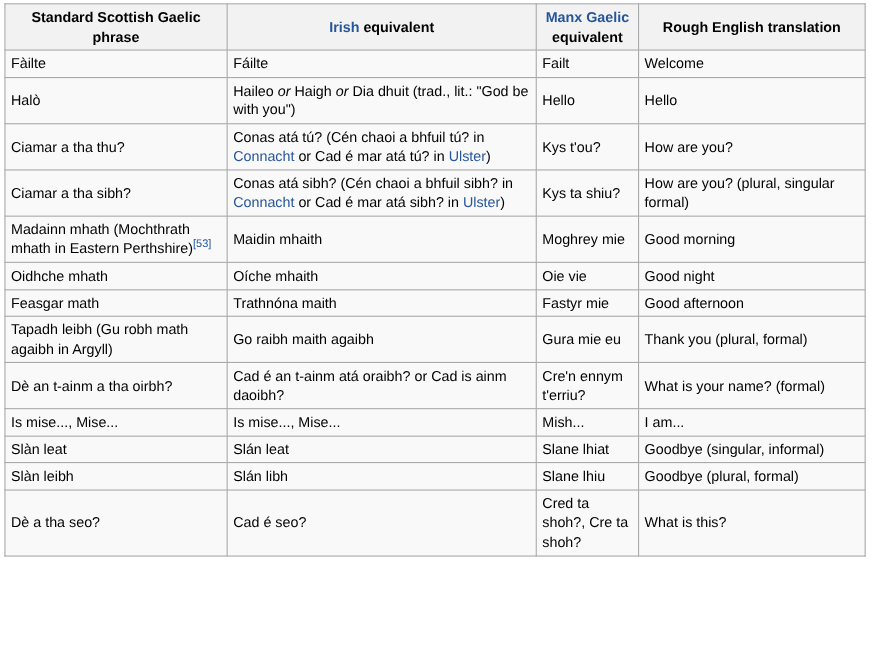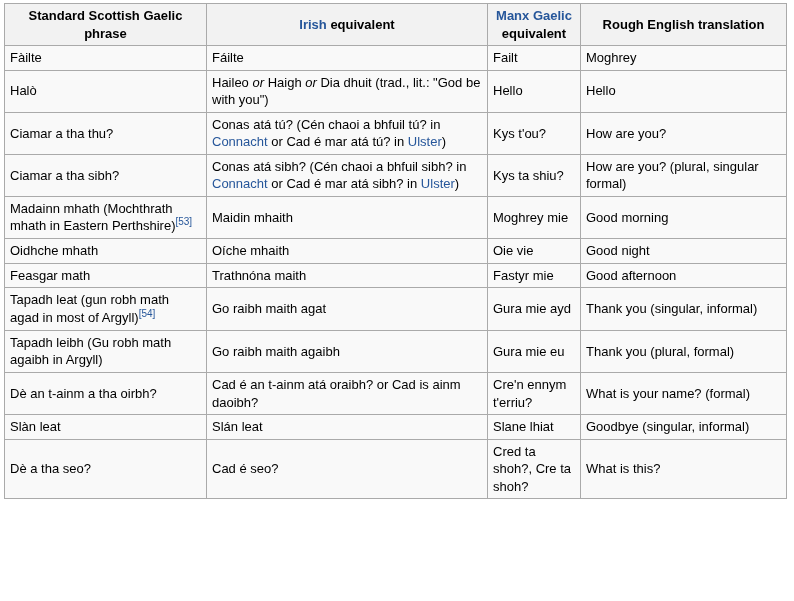--- a/index.html
+++ b/index.html
@@ -66,21 +66,21 @@
           <th><a class="wlink">Irish</a> equivalent</th>
           <th><a class="wlink">Manx Gaelic</a> equivalent</th>
           <th>Rough English translation</th>
         </tr>
     </thead>
     <tbody>
         <tr>
           <td>Fàilte</td>
           <td>Fáilte</td>
           <td>Failt</td>
-          <td>Moghrey</td>
+          <td>Welcome</td>
         </tr>
         <tr>
           <td>Halò</td>
           <td>Haileo <i>or</i> Haigh <i>or</i> Dia dhuit (trad., lit.: "God be with you")</td>
           <td>Hello</td>
           <td>Hello</td>
         </tr>
         <tr>
           <td>Ciamar a tha thu?</td>
           <td>Conas atá tú? (Cén chaoi a bhfuil tú? in <a class="wlink">Connacht</a> or Cad é mar atá tú? in <a class="wlink">Ulster</a>)</td>
@@ -105,42 +105,48 @@
           <td>Oie vie</td>
           <td>Good night</td>
         </tr>
         <tr>
           <td>Feasgar math</td>
           <td>Trathnóna maith</td>
           <td>Fastyr mie</td>
           <td>Good afternoon</td>
         </tr>
         <tr>
-          <td>Tapadh leat (gun robh math agad in most of Argyll)<sup class="ref"><a class="wlink">[54]</a></sup></td>
-          <td>Go raibh maith agat</td>
-          <td>Gura mie ayd</td>
-          <td>Thank you (singular, informal)</td>
-        </tr>
-        <tr>
           <td>Tapadh leibh (Gu robh math agaibh in Argyll)</td>
           <td>Go raibh maith agaibh</td>
           <td>Gura mie eu</td>
           <td>Thank you (plural, formal)</td>
         </tr>
         <tr>
           <td>Dè an t-ainm a tha oirbh?</td>
           <td>Cad é an t-ainm atá oraibh? or Cad is ainm daoibh?</td>
           <td>Cre'n ennym t'erriu?</td>
           <td>What is your name? (formal)</td>
         </tr>
         <tr>
+          <td>Is mise..., Mise...</td>
+          <td>Is mise..., Mise...</td>
+          <td>Mish...</td>
+          <td>I am...</td>
+        </tr>
+        <tr>
           <td>Slàn leat</td>
           <td>Slán leat</td>
           <td>Slane lhiat</td>
           <td>Goodbye (singular, informal)</td>
+        </tr>
+        <tr>
+          <td>Slàn leibh</td>
+          <td>Slán libh</td>
+          <td>Slane lhiu</td>
+          <td>Goodbye (plural, formal)</td>
         </tr>
         <tr>
           <td>Dè a tha seo?</td>
           <td>Cad é seo?</td>
           <td>Cred ta shoh?, Cre ta shoh?</td>
           <td>What is this?</td>
         </tr>
       </tbody>
   </table>
 </div>

